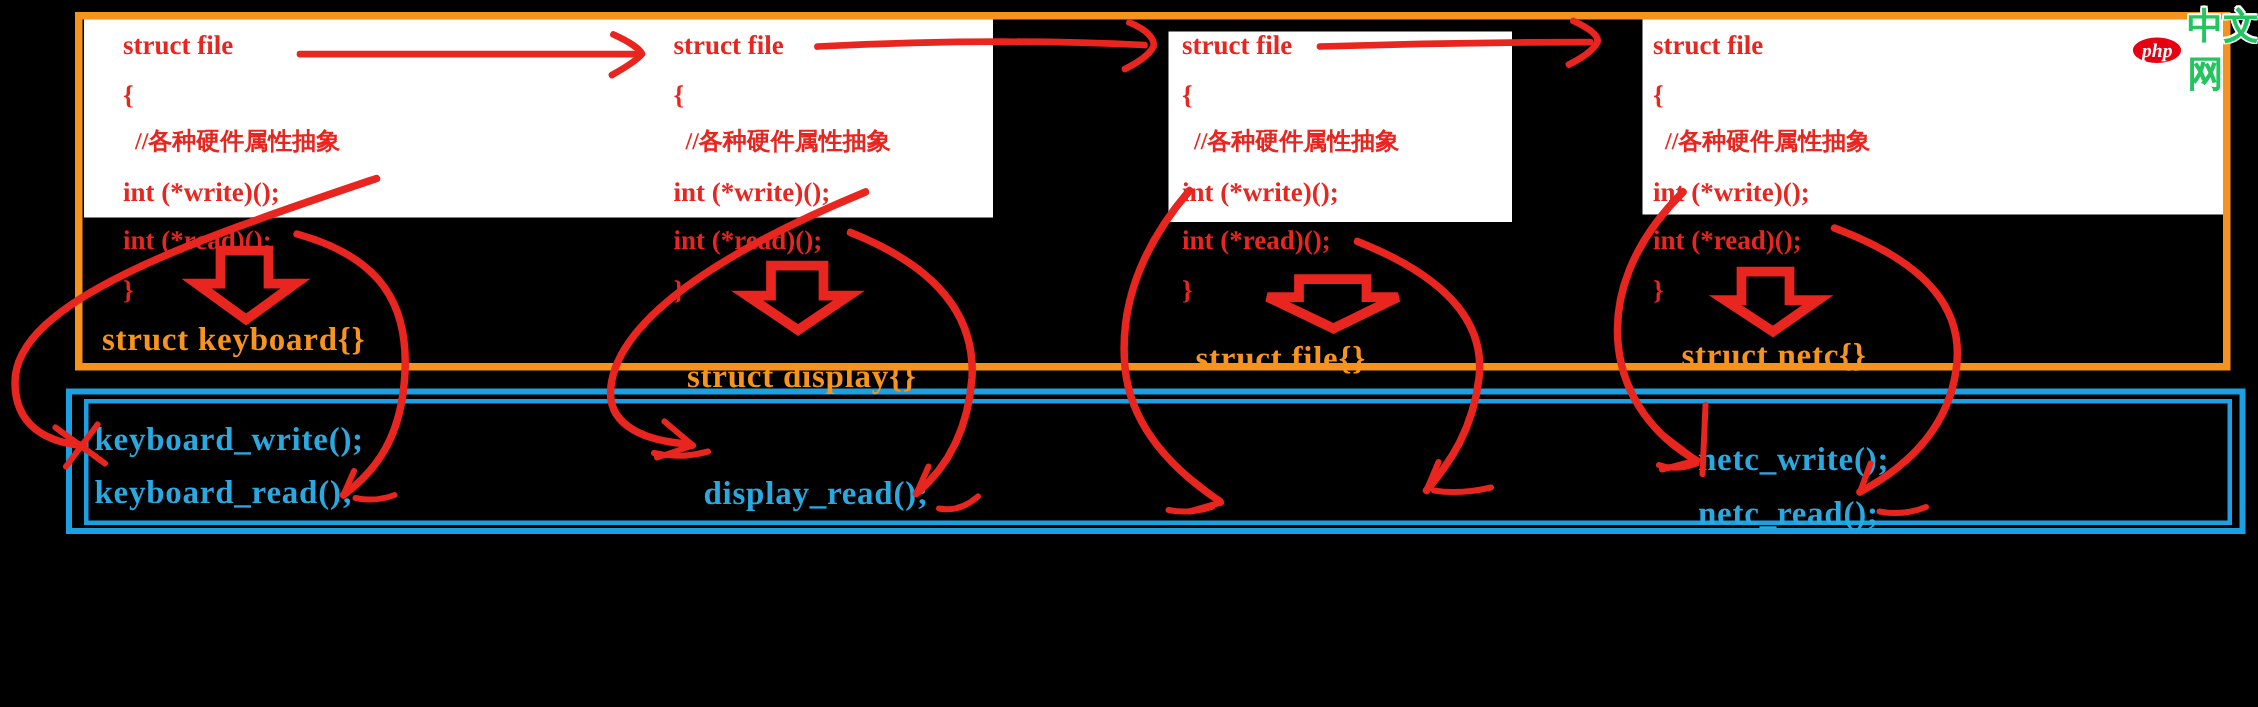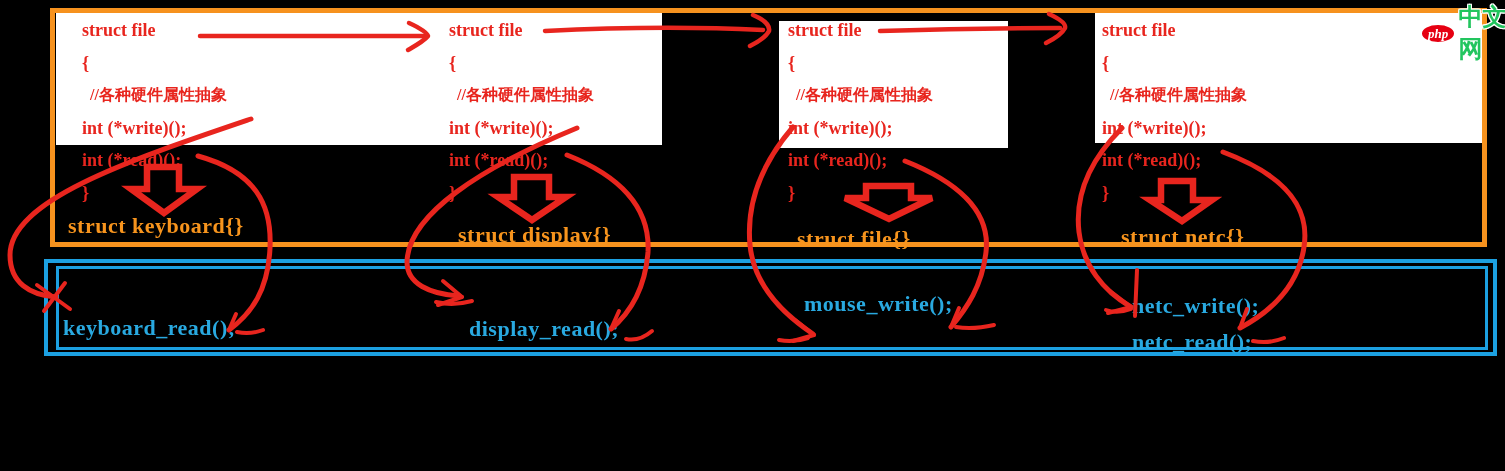--- a/index.html
+++ b/index.html
@@ -77,27 +77,27 @@
   <div class="code-col" style="left:1102px;top:14px;">
     <div>struct file</div>
     <div>{</div>
     <div class="cmt">//各种硬件属性抽象</div>
     <div>int (*write)();</div>
     <div>int (*read)();</div>
     <div>}</div>
   </div>
 
   <div class="struct-label" style="left:68px;top:213px;">struct keyboard{}</div>
-  <div class="struct-label" style="left:458px;top:222px;">struct display{}</div>
+  <div class="struct-label" style="left:458px;top:238px;">struct display{}</div>
   <div class="struct-label" style="left:797px;top:226px;">struct file{}</div>
   <div class="struct-label" style="left:1121px;top:224px;text-align:right;">struct netc{}</div>
 
+  <div class="impl-label" style="left:63px;top:280px;">keyboard_write();</div>
   <div class="impl-label" style="left:63px;top:315px;">keyboard_read();</div>
   <div class="impl-label" style="left:469px;top:316px;">display_read();</div>
-  <div class="impl-label" style="left:804px;top:291px;">mouse_write();</div>
   <div class="impl-label" style="left:1132px;top:293px;">netc_write();</div>
   <div class="impl-label" style="left:1132px;top:329px;">netc_read();</div>
 
   <svg id="strokes" width="1505" height="471" viewBox="0 0 1505 471">
 
     <path class="blockarrow" d="M147,167 L179,167 L179,189 L197,189 L164,213 L131,189 L147,189 Z"></path>
     <path class="blockarrow" d="M514,177 L549,177 L549,197 L566,197 L532,220 L498,197 L514,197 Z"></path>
     <path class="blockarrow" d="M866,186 L911,186 L911,198 L932,198 L889,219 L845,198 L866,198 Z"></path>
     <path class="blockarrow" d="M1161,181 L1193,181 L1193,200 L1212,200 L1182,221 L1150,200 L1161,200 Z"></path>
 

